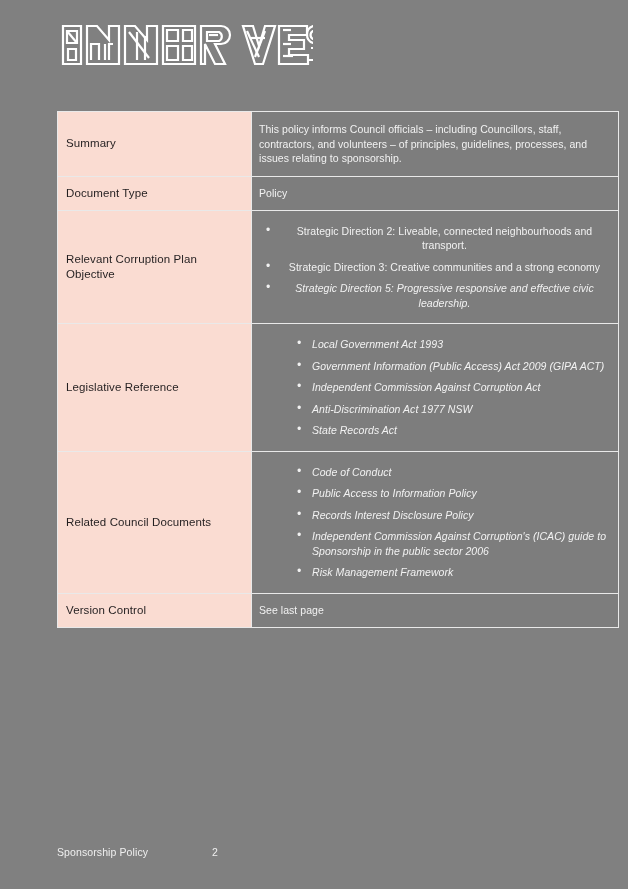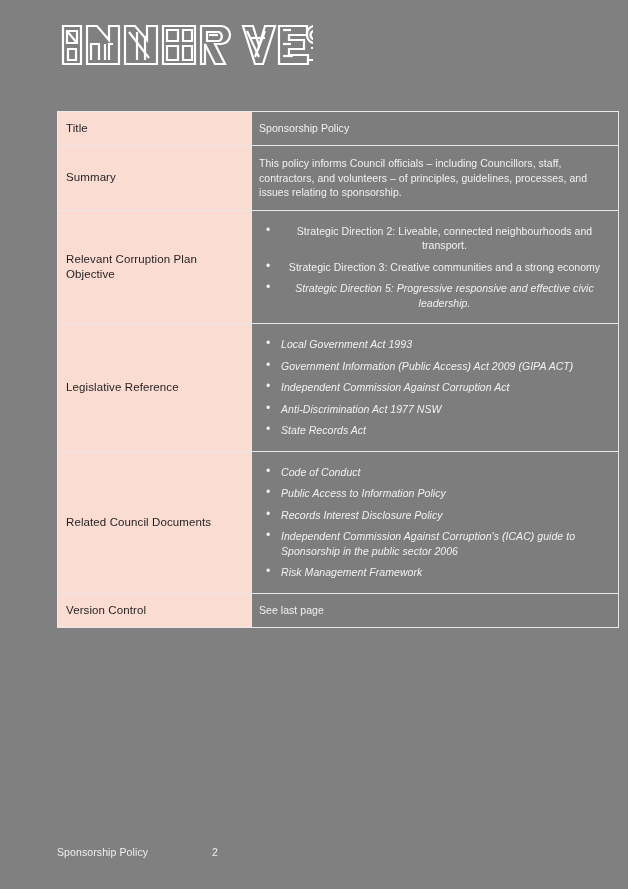--- a/index.html
+++ b/index.html
@@ -74,21 +74,21 @@
   }
   .value-cell ul li:last-child { margin-bottom: 0; font-style: italic; }
   .value-cell ul li::before {
     content: "\2022";
     position: absolute;
     left: -15px;
     top: -1px;
     font-size: 12px;
     color: #f2f2f2;
   }
-  .value-cell ul.italic li { font-style: italic; }
+  .value-cell ul.italic li { font-style: italic; margin-left: 31px; }
 
   
   tr.r-title td { height: 13px; }
   tr.r-summary td.value-cell { padding-top: 10px; padding-bottom: 10px; margin-left: 48px; }
   tr.r-rspo td.value-cell { padding-top: 13px; padding-bottom: 13px; text-align: center; }
   tr.r-legref td.value-cell { padding-top: 13px; padding-bottom: 13px; }
   tr.r-rcd td.value-cell { padding-top: 13px; padding-bottom: 13px; }
 
   
   .footer {
@@ -160,34 +160,34 @@
       <path d="M282 4 h26 v38 h-26 z"></path>
       <path d="M286 8 h18 v6 h-18 z"></path>
       <path d="M292 18 h7 v20 h-7 z"></path>
       <path d="M287 10 h16"></path>
     </g>
   </svg>
 </div>
 
 <table class="doc-table">
   <tbody>
-    <tr class="r-title">
-      <td class="label-cell">Title</td>
-      <td class="value-cell">
-        <p>Sponsorship Policy</p>
-      </td>
-    </tr>
 
     <tr class="r-summary">
       <td class="label-cell">Summary</td>
       <td class="value-cell">
         <p>This policy informs Council officials – including Councillors, staff, contractors, and volunteers – of principles, guidelines, processes, and issues relating to sponsorship.</p>
       </td>
     </tr>
 
+    <tr class="r-doctype">
+      <td class="label-cell">Document Type</td>
+      <td class="value-cell">
+        <p>Policy</p>
+      </td>
+    </tr>
 
     <tr class="r-rspo">
       <td class="label-cell">Relevant Corruption Plan Objective</td>
       <td class="value-cell">
         <ul>
           <li>Strategic Direction 2: Liveable, connected neighbourhoods and transport.</li>
           <li>Strategic Direction 3: Creative communities and a strong economy</li>
           <li>Strategic Direction 5: Progressive responsive and effective civic leadership.</li>
         </ul>
       </td>

